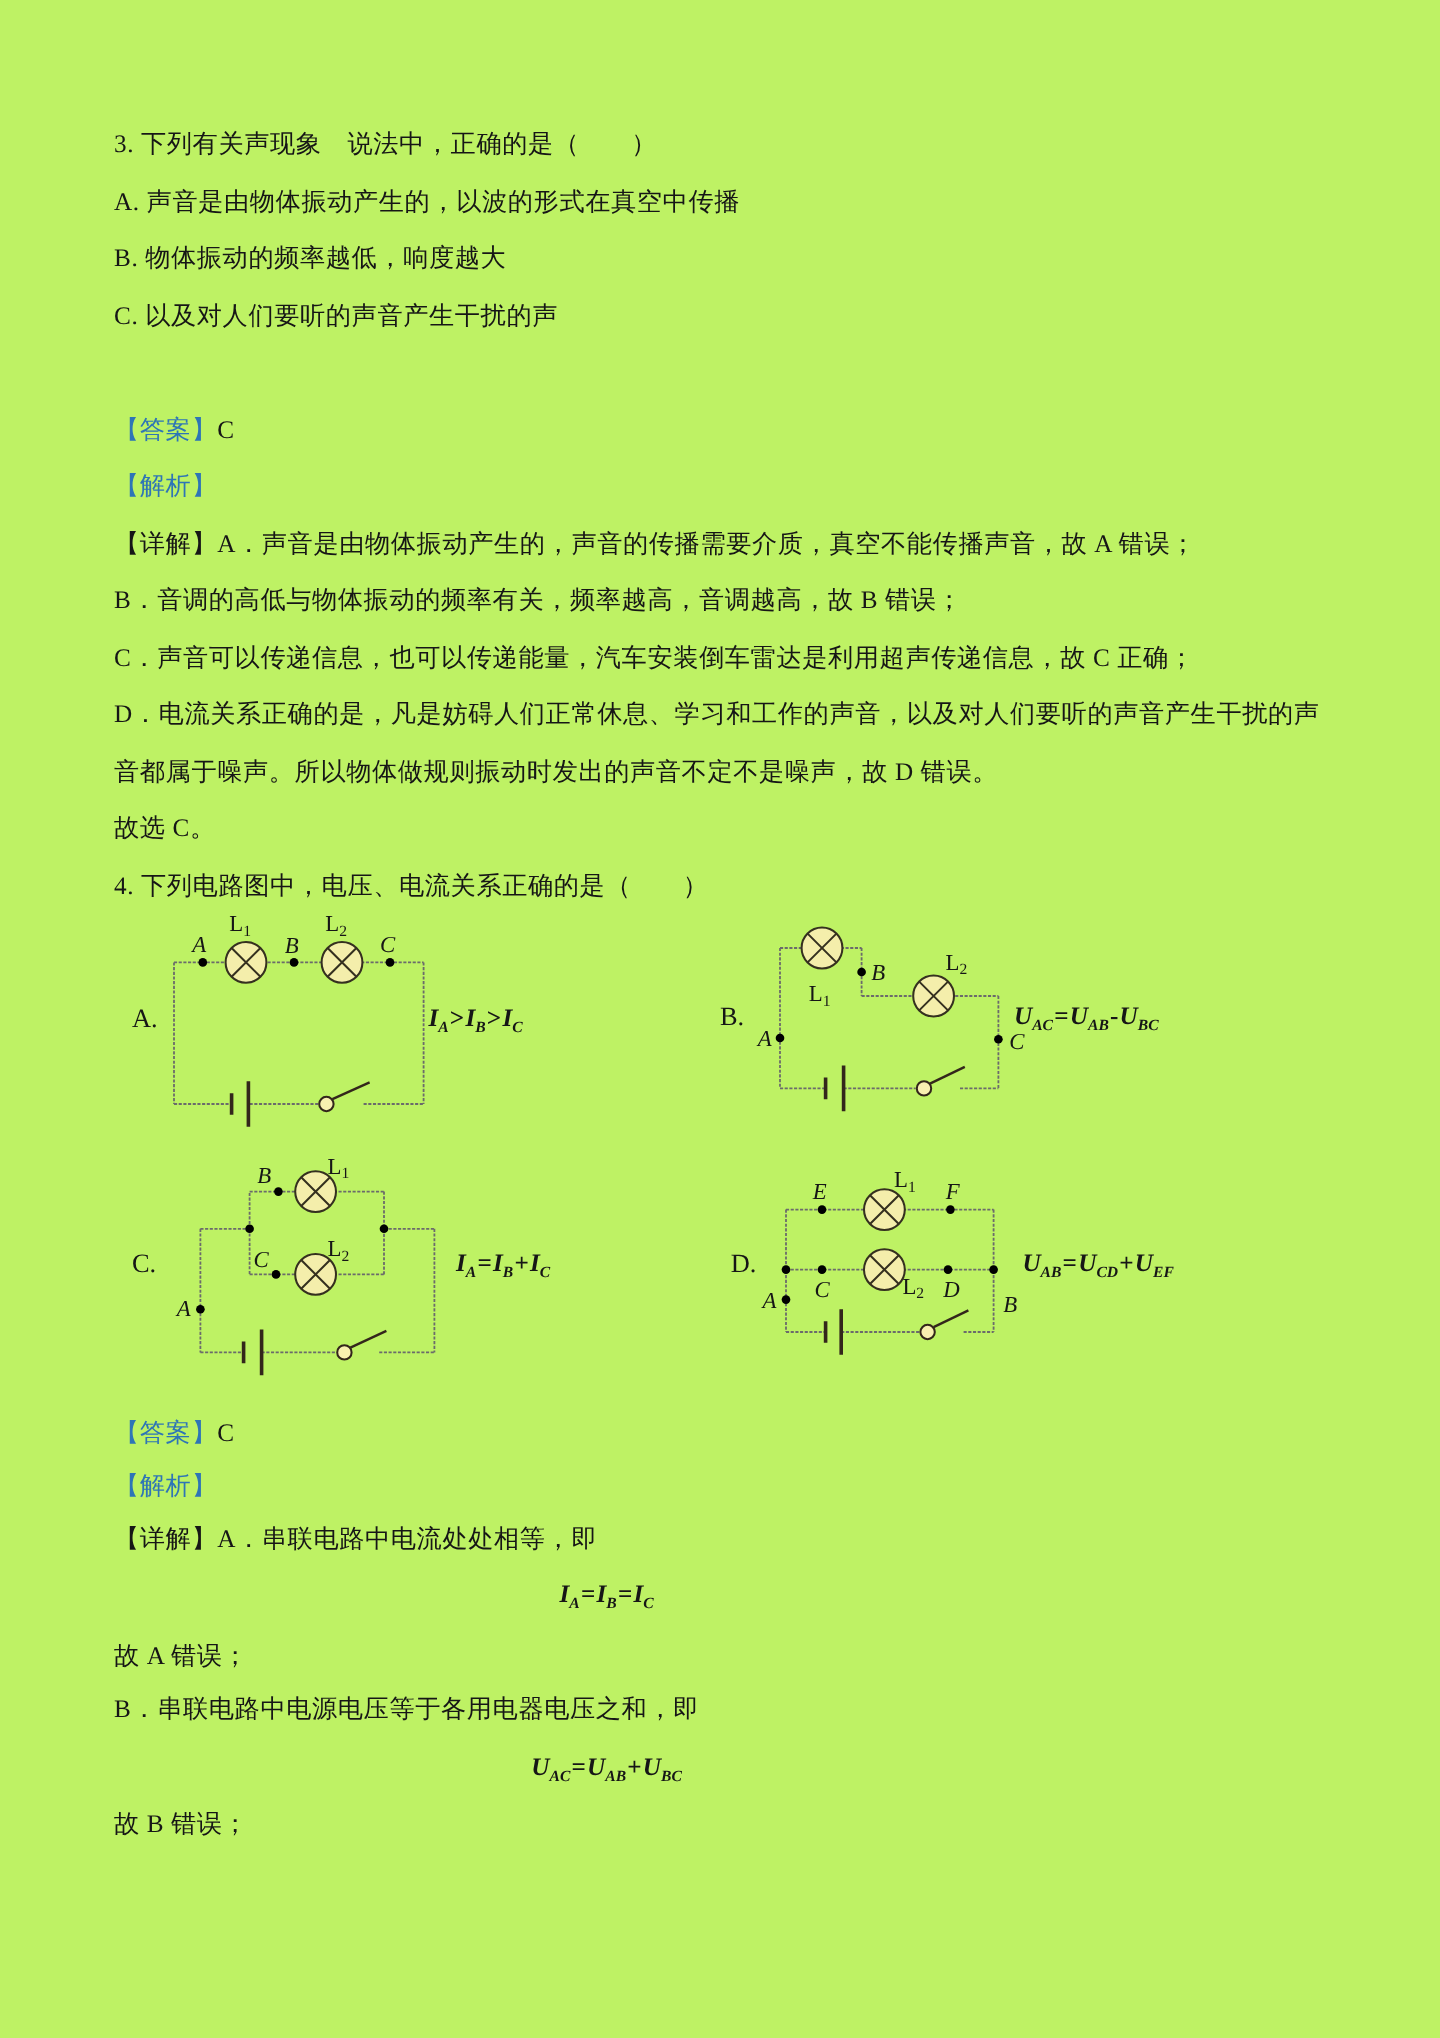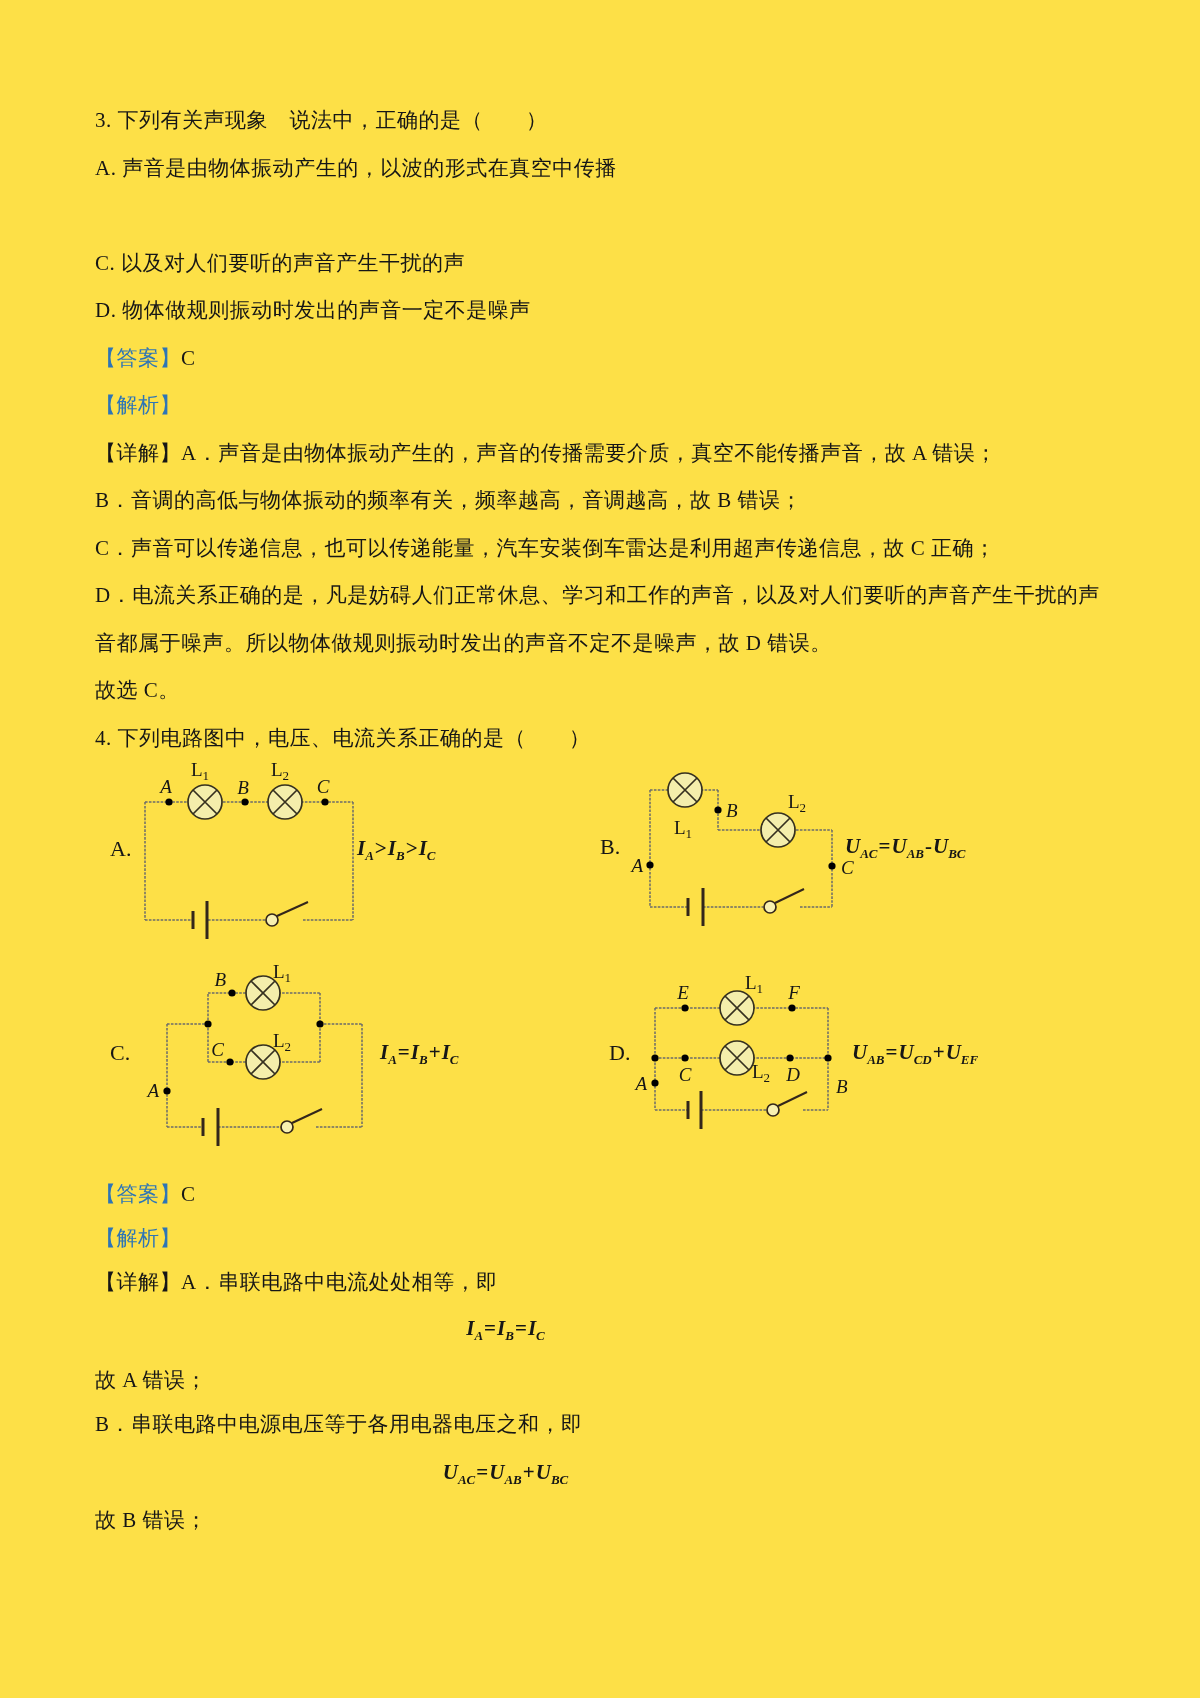--- a/index.html
+++ b/index.html
@@ -1,16 +1,16 @@
 <!DOCTYPE html>
 <html><head>
 <meta charset="utf-8">
 <style>
   html,body{margin:0;padding:0;background:#e8e8e8;}
-  #page{position:relative;width:1200px;height:1698px;background:#fde047;margin:0 auto;overflow:hidden;}
+  #page{position:relative;width:1200px;height:1698px;background:#bef264;margin:0 auto;overflow:hidden;}
   .line{position:absolute;font-family:"Liberation Serif","DejaVu Serif",serif;font-size:21px;color:#161616;white-space:pre;letter-spacing:0.5px;}
   .blue{color:#2e75b6;font-family:Liberation Serif, serif;}
   .formula{position:absolute;font-family:"Liberation Serif","DejaVu Serif",serif;font-size:21px;color:#161616;white-space:nowrap;font-weight:bold;}
   .formula i{font-style:italic;}
   .formula sub{font-size:13px;font-style:italic;line-height:0;}
   .formula .op{font-style:normal;padding:0 1px;}
   .centered{left:0;width:1011px;text-align:center;}
   .optletter{position:absolute;font-family:"Liberation Serif","DejaVu Serif",serif;font-size:22px;color:#161616;}
   svg{position:absolute;overflow:visible;}
   svg text{font-family:"Liberation Serif","DejaVu Serif",serif;font-size:19px;font-style:italic;fill:#161616;}
@@ -24,22 +24,22 @@
   .dot{fill:#000;}
   .swc{fill:#f8f0b0;stroke:#33261b;stroke-width:1.7;}
 </style>
 </head>
 <body>
 
 <div id="page">
 
   <div class="line" style="left:95px;top:106px">3. 下列有关声现象　说法中，正确的是（　　）</div>
   <div class="line" style="left:95px;top:154px">A. 声音是由物体振动产生的，以波的形式在真空中传播</div>
+  <div class="line" style="left:95px;top:201px">B. 物体振动的频率越低，响度越大</div>
   <div class="line" style="left:95px;top:249px">C. 以及对人们要听的声音产生干扰的声</div>
-  <div class="line" style="left:95px;top:296px">D. 物体做规则振动时发出的声音一定不是噪声</div>
 
   <div class="line" style="left:95px;top:344px"><span class="blue">【答案】</span><span>C</span></div>
   <div class="line" style="left:95px;top:391px"><span class="blue">【解析】</span></div>
 
   <div class="line" style="left:95px;top:439px">【详解】A．声音是由物体振动产生的，声音的传播需要介质，真空不能传播声音，故 A 错误；</div>
   <div class="line" style="left:95px;top:486px">B．音调的高低与物体振动的频率有关，频率越高，音调越高，故 B 错误；</div>
   <div class="line" style="left:95px;top:534px">C．声音可以传递信息，也可以传递能量，汽车安装倒车雷达是利用超声传递信息，故 C 正确；</div>
   <div class="line" style="left:95px;top:581px">D．电流关系正确的是，凡是妨碍人们正常休息、学习和工作的声音，以及对人们要听的声音产生干扰的声</div>
   <div class="line" style="left:95px;top:629px">音都属于噪声。所以物体做规则振动时发出的声音不定不是噪声，故 D 错误。</div>
   <div class="line" style="left:95px;top:676px">故选 C。</div>

